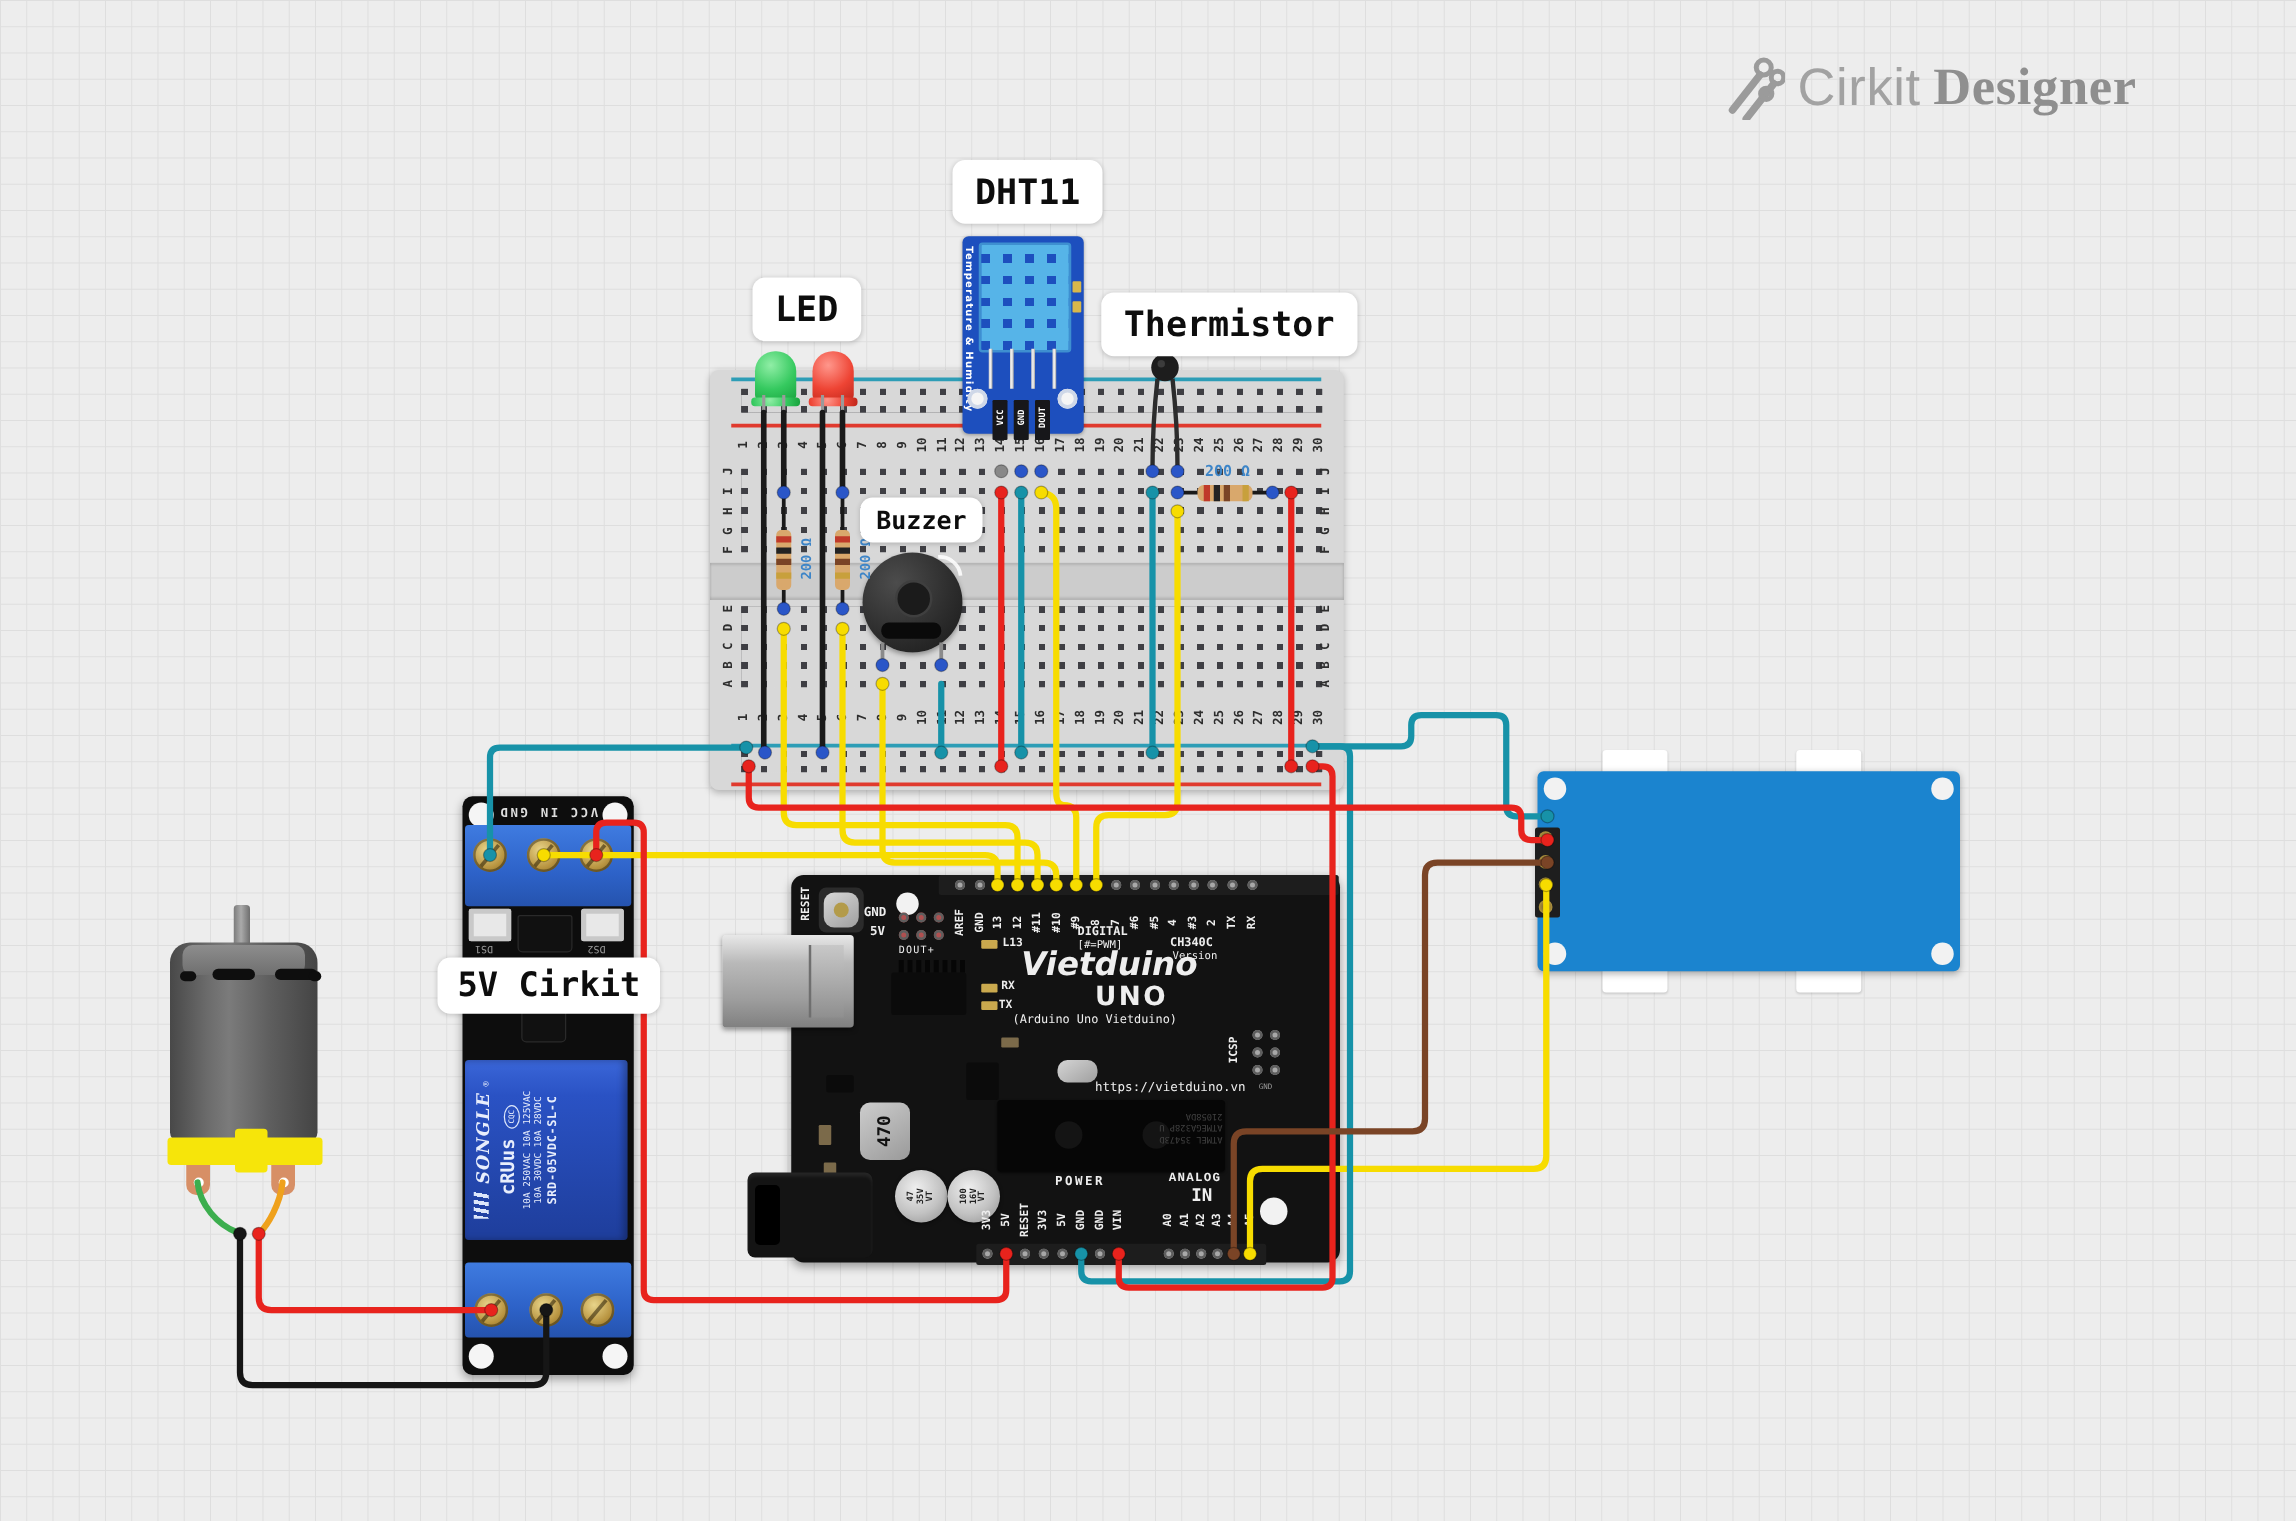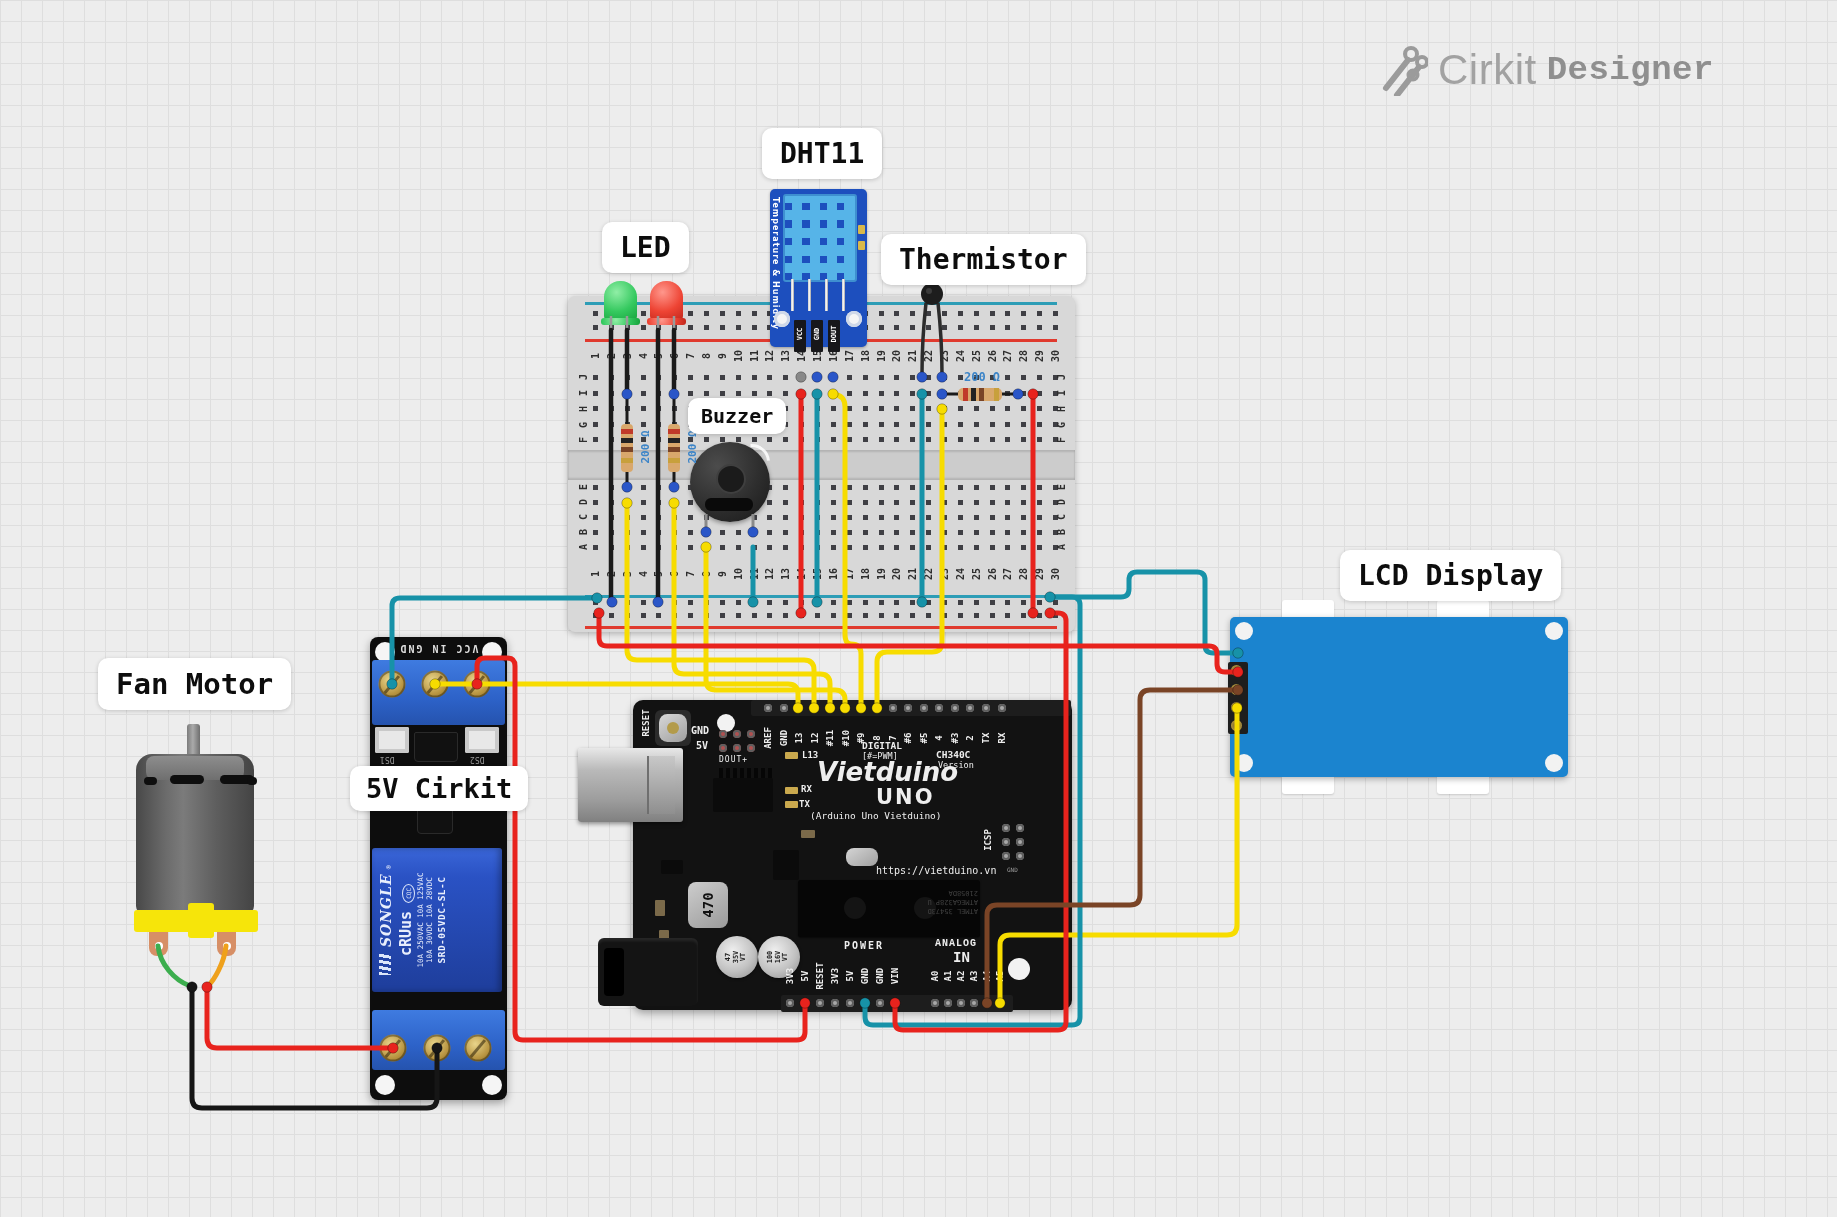--- a/index.html
+++ b/index.html
@@ -10,21 +10,21 @@
   .abs{position:absolute;}
   
   .lbl{position:absolute;background:#ffffff;border-radius:10px;color:#0d0d0d;
     font-family:"DejaVu Sans Mono",monospace;font-weight:bold;white-space:nowrap;
     box-shadow:0 1px 4px rgba(0,0,0,.18);z-index:60;}
   .lbl-big{font-size:28px;padding:9px 18px;}
   .lbl-sm{font-size:20px;padding:6px 13px;}
   
   #logo{position:absolute;left:1380px;top:44px;display:flex;align-items:center;gap:10px;z-index:5;}
   #logo .brand1{font-family:"Liberation Sans",sans-serif;font-size:42px;font-weight:500;color:#a2a2a2;letter-spacing:.5px;}
-  #logo .brand2{font-family:Liberation Mono, monospace;font-size:34px;font-weight:800;color:#8f8f8f;letter-spacing:.5px;}
+  #logo .brand2{font-family:Liberation Serif, serif;font-size:42px;font-weight:800;color:#8f8f8f;letter-spacing:.5px;}
   
   #breadboard{position:absolute;left:568px;top:296px;width:507px;height:336px;background:#d8d8d8;
     border-radius:7px;box-shadow:0 2px 6px rgba(0,0,0,.25);z-index:10;}
   .bb-strip{position:absolute;background-color:transparent;background-blend-mode:lighten;}
   .bb-rail{position:absolute;height:3px;z-index:11;}
   .bb-channel{position:absolute;left:568px;top:450px;width:507px;height:30px;background:#cccccc;
     box-shadow:inset 0 2px 2px rgba(0,0,0,.12), inset 0 -2px 2px rgba(0,0,0,.12);z-index:10;}
   .bb-num,.bb-letter{position:absolute;font-size:10px;font-weight:bold;color:#2e2e2e;z-index:12;
     transform:translate(-50%,-50%) rotate(-90deg);font-family:"DejaVu Sans Mono",monospace;}
   
@@ -623,16 +623,14 @@
         <circle cx="1238" cy="690" r="5.2" fill="#7a4426" stroke="rgba(0,0,0,.3)" stroke-width="1"></circle>
         <circle cx="192" cy="987" r="5.2" fill="#161616" stroke="rgba(0,0,0,.3)" stroke-width="1"></circle>
         <circle cx="437" cy="1048" r="5.2" fill="#161616" stroke="rgba(0,0,0,.3)" stroke-width="1"></circle>
       </g>
   </svg>
 
   <div class="lbl lbl-big" style="left:762px;top:128px;">DHT11</div>
   <div class="lbl lbl-big" style="left:602px;top:222px;">LED</div>
   <div class="lbl lbl-big" style="left:881px;top:234px;">Thermistor</div>
   <div class="lbl lbl-sm" style="left:688px;top:398px;">Buzzer</div>
-  <div class="lbl lbl-big" style="left:1340px;top:550px;">LCD Display</div>
-  <div class="lbl lbl-big" style="left:98px;top:658px;font-size:29px;">Fan Motor</div>
   <div class="lbl lbl-big" style="left:350px;top:766px;font-size:27px;padding:7px 16px;">5V Cirkit</div>
 </div>
 
 </body></html>

